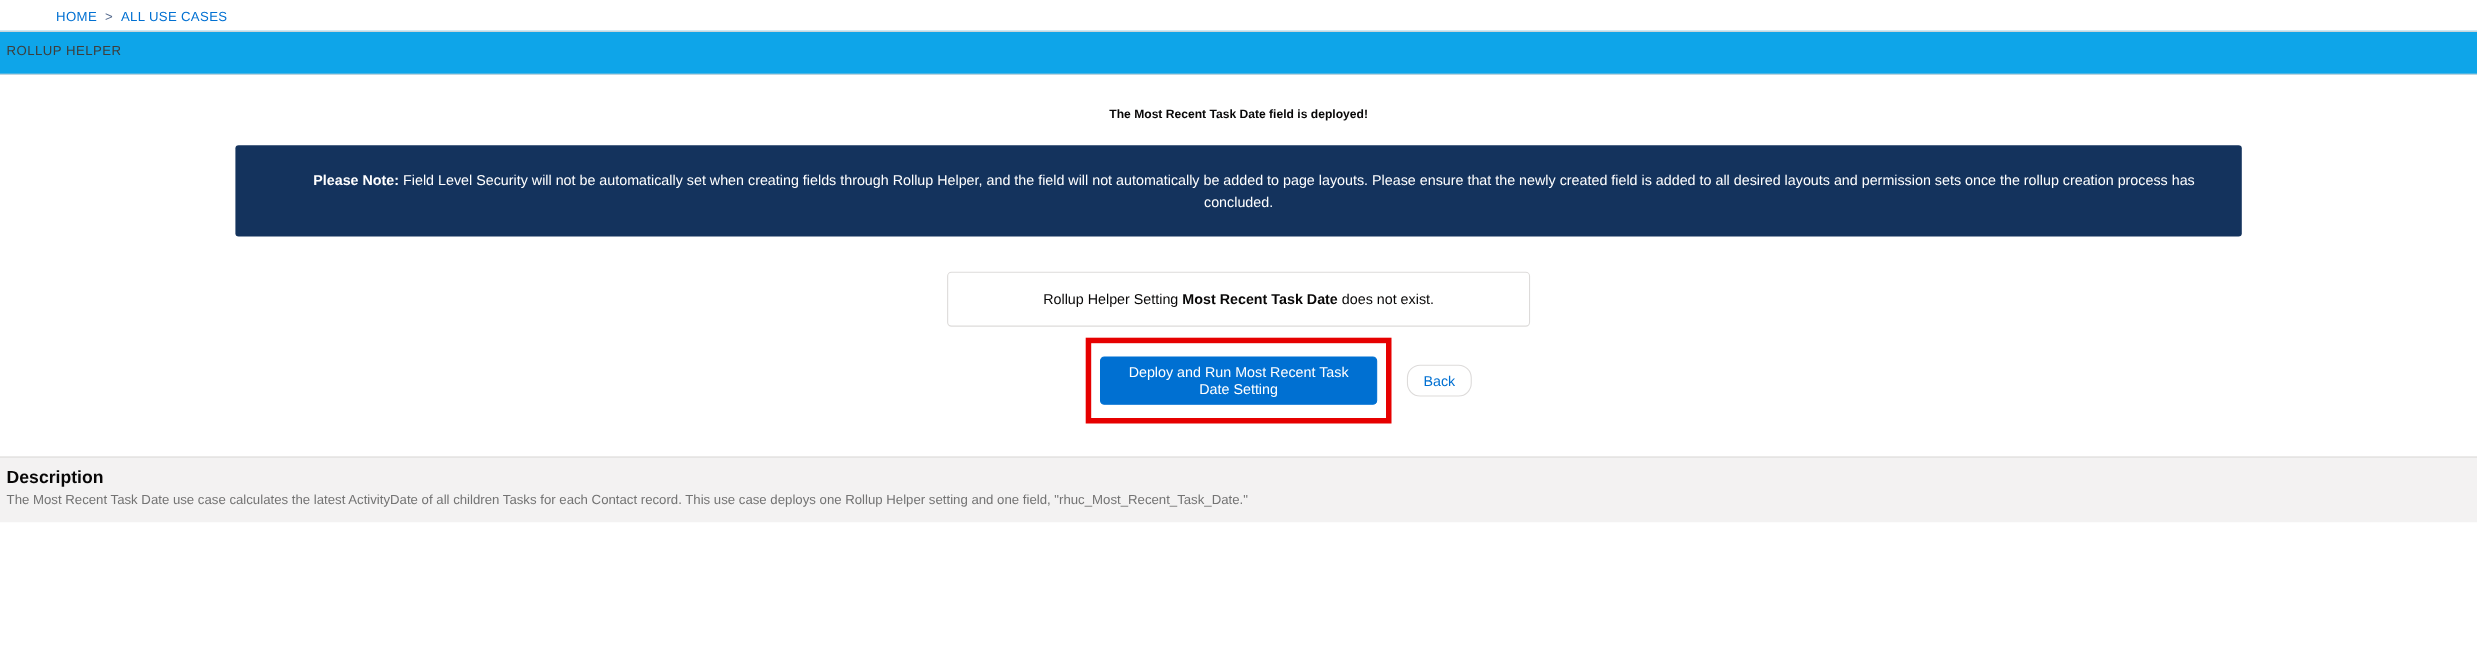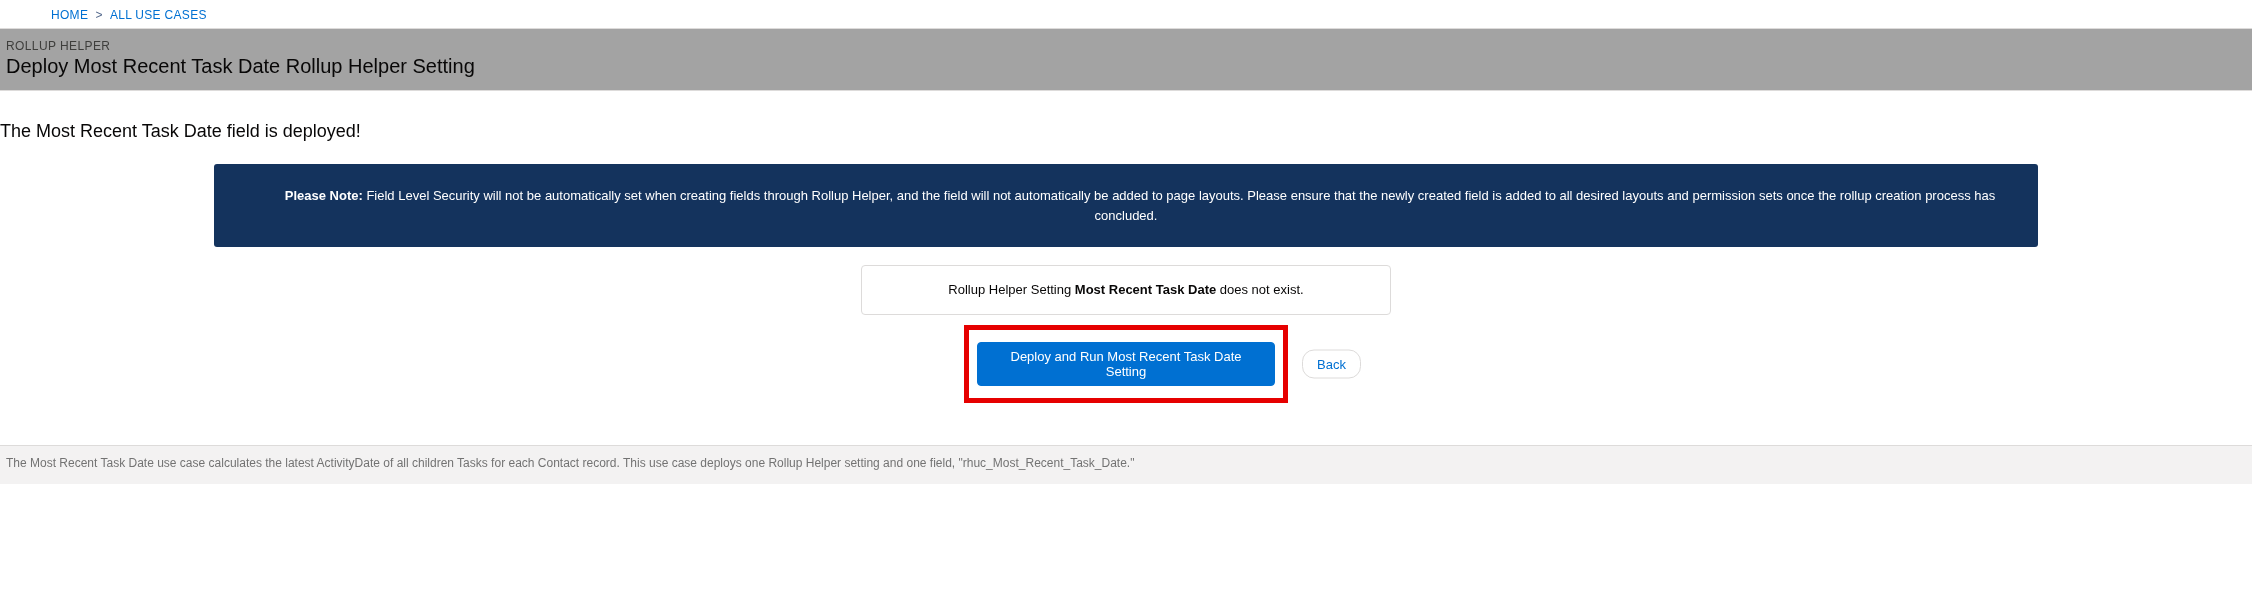--- a/index.html
+++ b/index.html
@@ -12,71 +12,71 @@
   }
   .breadcrumb {
     padding: 8px 6px 6px;
     font-size: 12px;
     color: #0070d2;
     margin-left: 45px;
   }
   .breadcrumb a { color: #0070d2; text-decoration: none; letter-spacing: 0.3px; }
   .breadcrumb-sep { color: #54698d; margin: 0 4px; }
   .header-band {
-    background: #a3a3a3;
+    background: #0ea5e9;
     border-top: 1px solid #dddbda;
     border-bottom: 1px solid #dddbda;
     padding: 10px 6px 12px;
   }
   .header-kicker {
     font-size: 12px;
     color: #3e3e3c;
     letter-spacing: 0.4px;
     margin-bottom: 2px;
   }
   .header-title {
     font-size: 20px;
     font-weight: 400;
     color: #080707;
   }
   .main-area {
     padding: 30px 0 26px;
   }
   .deployed-line {
-    text-align: left;
-    font-size: 18px;
-    font-weight: 400;
+    text-align: center;
+    font-size: 11px;
+    font-weight: 700;
     margin-bottom: 22px;
   }
   .note-box {
     background: #14335d;
     color: #fff;
     margin: 0 214px;
     padding: 22px 18px;
     text-align: center;
     font-size: 13px;
     border-radius: 3px;
     line-height: 1.5;
   }
   .note-box .note-label { font-weight: 700; margin-left: 28px; }
   .exist-card {
     width: 530px;
-    margin: 18px auto 0;
+    margin: 32px auto 0;
     border: 1px solid #dddbda;
     border-radius: 4px;
     padding: 14px 20px;
     text-align: center;
     font-size: 13px;
     line-height: 1.55;
     color: #080707;
   }
   .exist-card .bold { font-weight: 700; }
   .highlight-wrap {
-    width: 324px;
-    margin: 10px auto 16px;
+    width: 278px;
+    margin: 10px auto 4px;
     position: relative;
     text-align: center;
   }
   .highlight-frame {
     border: 5px solid #e60000;
     padding: 12px 8px;
     display: inline-block;
   }
   .btn {
     display: inline-block;
@@ -124,21 +124,20 @@
 <body>
 
 <div class="breadcrumb">
   <a href="#">HOME</a>
   <span class="breadcrumb-sep">&gt;</span>
   <a href="#">ALL USE CASES</a>
 </div>
 
 <div class="header-band">
   <div class="header-kicker">ROLLUP HELPER</div>
-  <div class="header-title">Deploy Most Recent Task Date Rollup Helper Setting</div>
 </div>
 
 <div class="main-area">
 
   <div class="deployed-line">The Most Recent Task Date field is deployed!</div>
 
   <div class="note-box">
     <span class="note-label">Please Note:</span><span> Field Level Security will not be automatically set when creating fields through Rollup Helper, and the field will not automatically be added to page layouts. Please ensure that the newly created field is added to all desired layouts and permission sets once the rollup creation process has concluded.</span>
   </div>
 
@@ -153,14 +152,15 @@
       <button class="btn btn-primary">Deploy and Run Most Recent Task Date Setting</button>
     </div>
     <div class="back-wrap">
       <button class="btn btn-neutral">Back</button>
     </div>
   </div>
 
 </div>
 
 <div class="description-band">
+  <div class="desc-heading">Description</div>
   <div class="desc-text">The Most Recent Task Date use case calculates the latest ActivityDate of all children Tasks for each Contact record. This use case deploys one Rollup Helper setting and one field, "rhuc_Most_Recent_Task_Date."</div>
 </div>
 
 </body></html>

